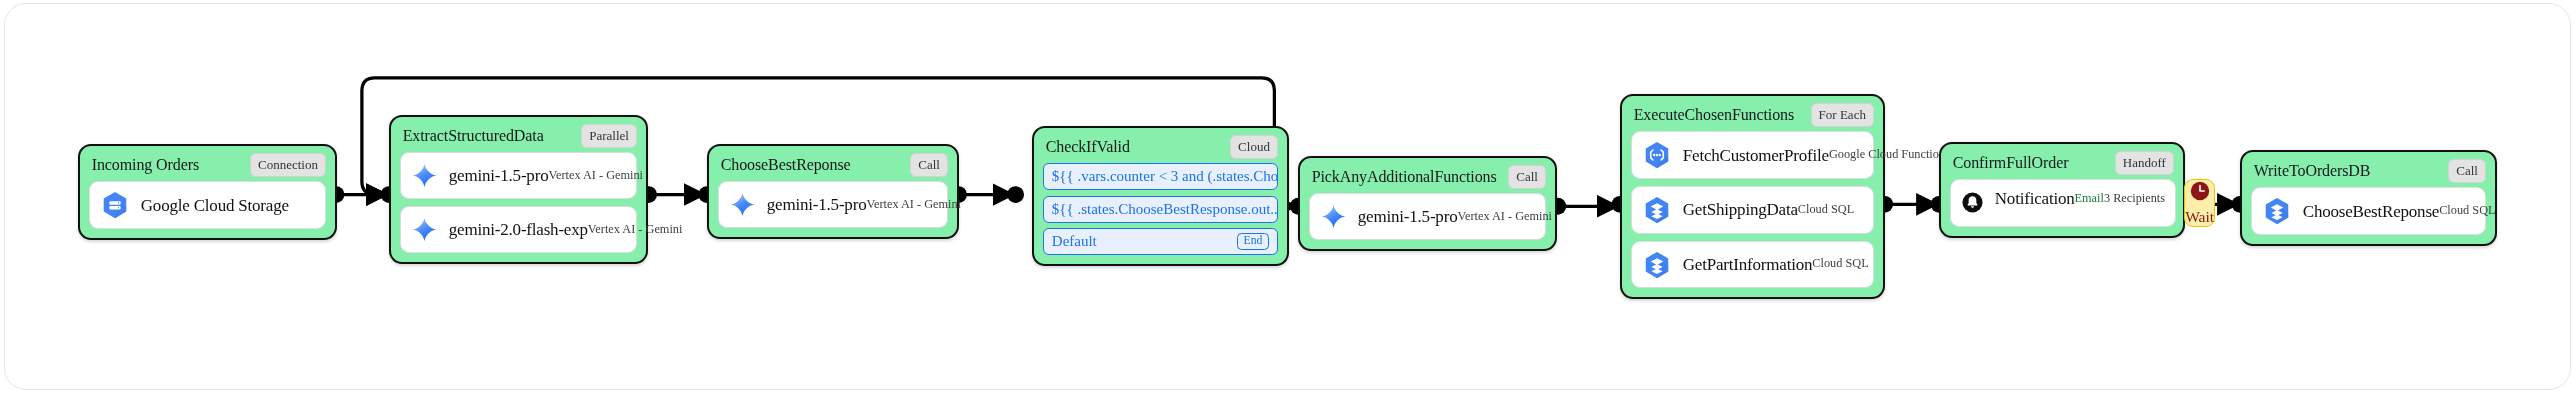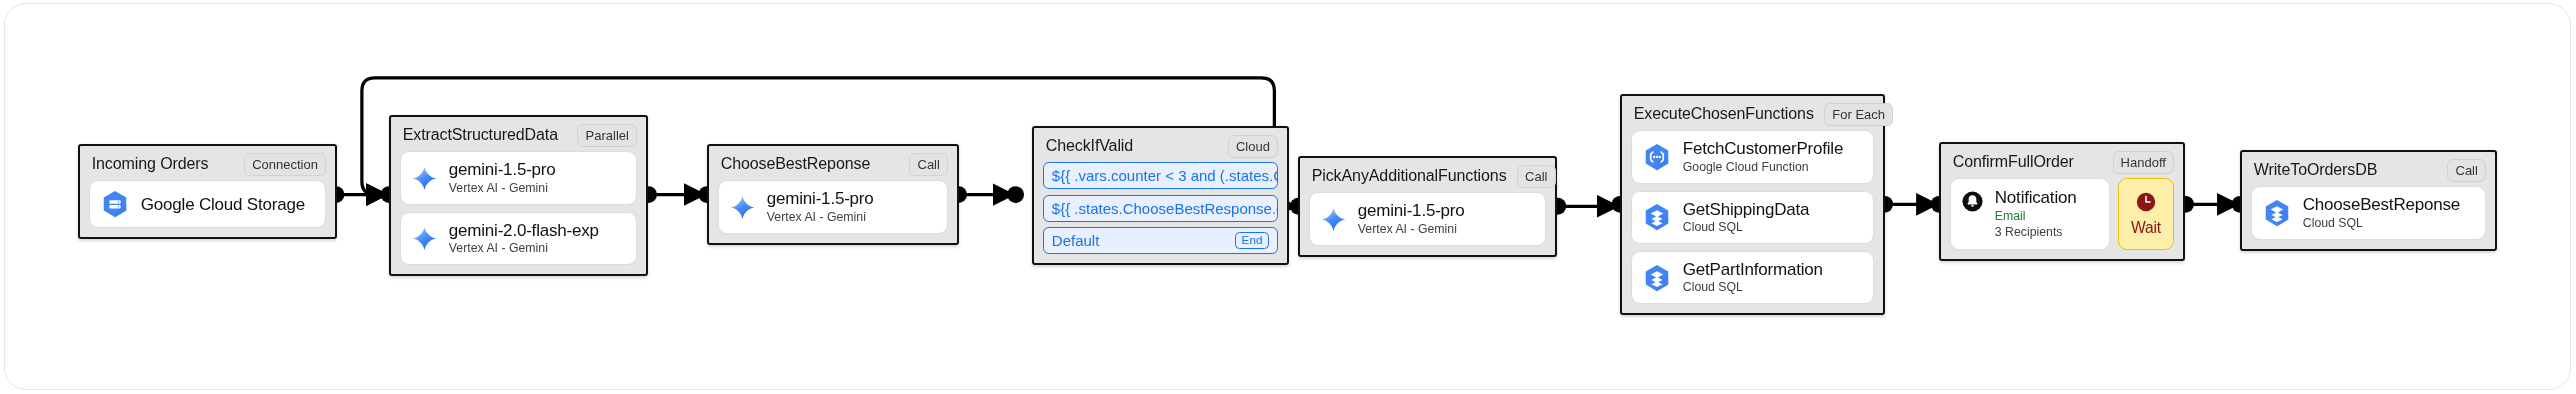--- a/index.html
+++ b/index.html
@@ -36,25 +36,26 @@
     position: absolute;
     left: 0; top: 0;
     width: 2576px;
     height: 395px;
     pointer-events: none;
   }
 
   
   .node {
     position: absolute;
-    background: #e5e5e5;
+    background: #86efac;
     border: 2.3px solid #111111;
-    border-radius: 3px;
+    border-radius: 13px;
     box-sizing: border-box;
     box-shadow: 0 1.9px 3.2px rgba(0,0,0,0.16);
+    font-family: Liberation Serif, serif;
   }
   .node-head {
     display: flex;
     align-items: center;
     justify-content: space-between;
     padding: 7.1px 9px 4.5px 11.7px;
   }
   .node-title {
     font-size: 16px;
     color: #16181c;
@@ -88,21 +89,21 @@
     background: #ffffff;
     border: 1px solid #dcdcdc;
     border-radius: 9px;
     display: flex;
     align-items: center;
     padding: 7.8px 10.4px;
     box-sizing: border-box;
     gap: 10.4px;
     min-height: 47px;
   }
-  .card-text { display: flex; flex-direction: column; justify-content: center; }
+  .card-text { display: flex; flex-direction: row; justify-content: center; }
   .card-title {
     font-size: 17px;
     color: #101114;
     letter-spacing: -0.2px;
     line-height: 1.12;
     white-space: nowrap;
   }
   .card-sub {
     font-size: 12.3px;
     color: #3b3f45;

